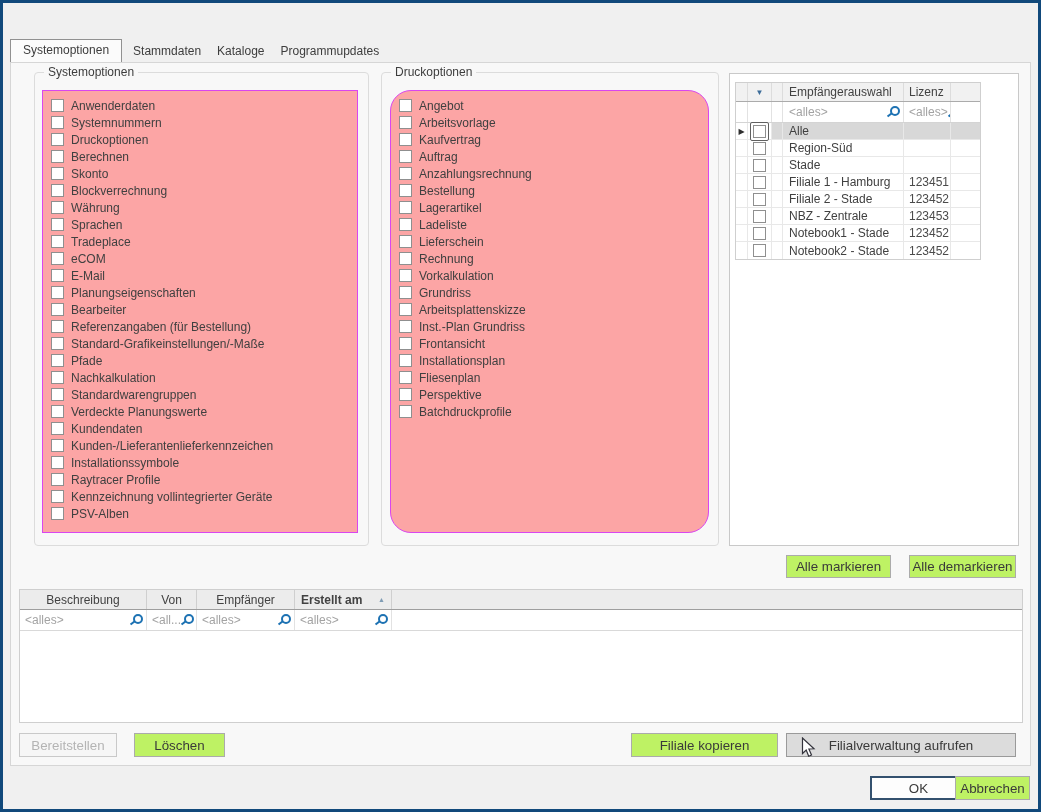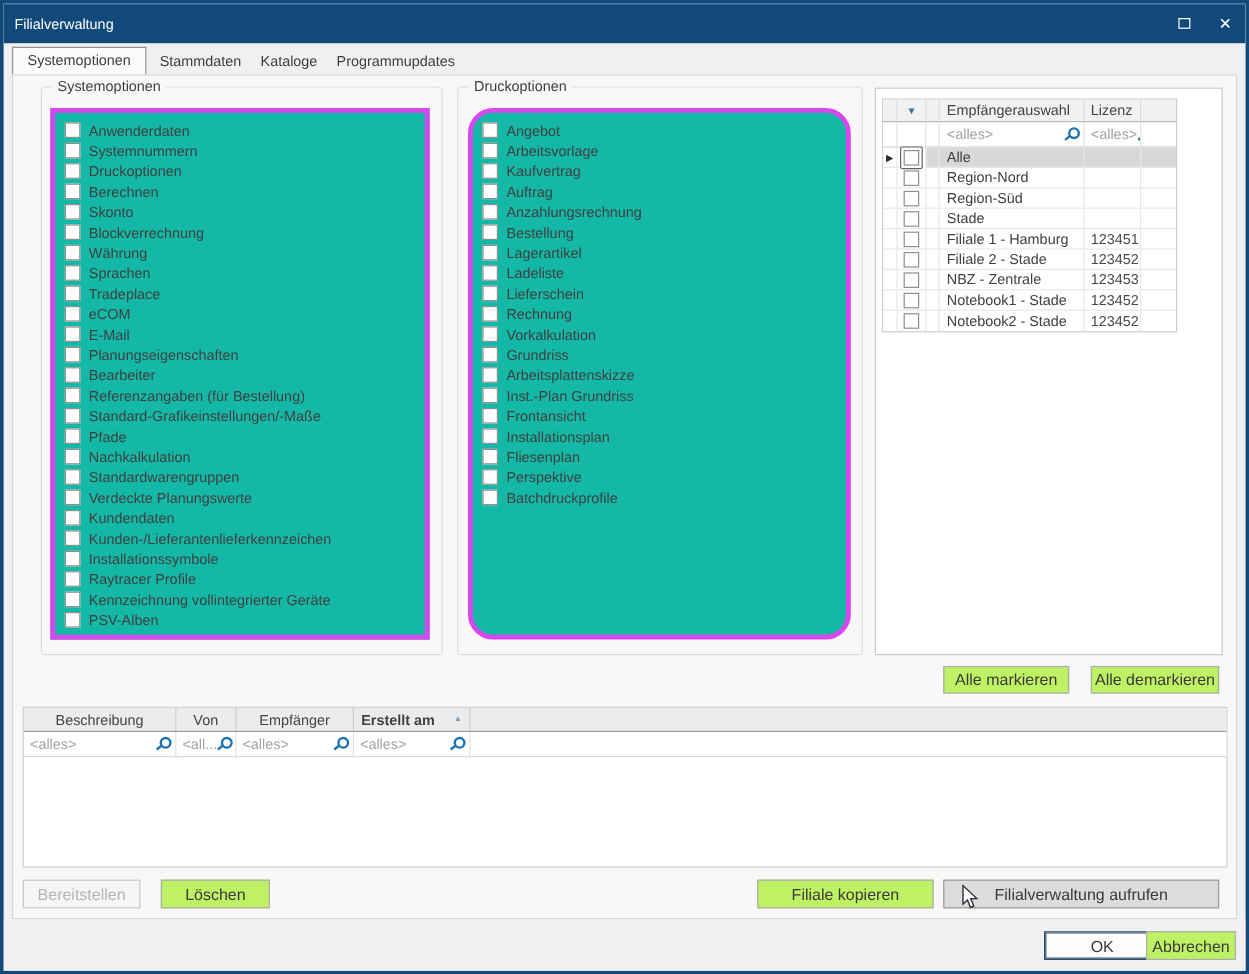--- a/index.html
+++ b/index.html
@@ -20,21 +20,21 @@
   .tabstrip { position:absolute; left:0; top:33px; height:26px; display:flex; align-items:flex-end; padding-left:7px; }
   .tab { padding:3px 6px 4px 6px; margin-right:4px; color:#3d3d3d; }
   .tab.active { background:#fbfbfb; border:1px solid #919191; border-bottom:none; padding:3px 12px 5px 12px; margin-right:5px; position:relative; z-index:2; }
 
   
   .tabpage { position:absolute; left:7px; top:59px; width:1021px; height:704px; background:#f8f8f8; border:1px solid #d6d6d6; }
 
   
   .groupbox { position:absolute; border:1px solid #dcdcdc; border-radius:4px; }
   .groupbox-label { position:absolute; top:-8px; left:9px; background:#f8f8f8; padding:0 4px; color:#3d3d3d; }
-  .listbox { position:absolute; background:#14b8a6; border:4px solid #d946ef; overflow:hidden; padding-top:6px; }
+  .listbox { position:absolute; background:#fca5a5; border:1px solid #d946ef; overflow:hidden; padding-top:6px; }
   .cb-item { display:flex; align-items:center; height:17px; padding-left:8px; }
   .cb { width:13px; height:13px; border:1px solid #8f8f8f; background:#fff; flex:none; display:inline-block; }
   .cb-item .cb { margin-right:7px; }
 
   
   .rightpanel { position:absolute; left:718px; top:10px; width:290px; height:473px; background:#fff; border:1px solid #c9c9c9; }
   .rtable { position:absolute; left:5px; top:8px; width:246px; border:1px solid #cfcfcf; background:#fff; }
   .r-row, .r-head, .r-filter { display:flex; }
   .r-c1 { width:12px; flex:none; }
   .r-c2 { width:24px; flex:none; display:flex; align-items:center; justify-content:center; }
@@ -92,30 +92,20 @@
   
   .dialogbar { position:absolute; left:0; right:0; bottom:0; height:43px; background:#f0f0f0; }
 
   .cursor { position:absolute; left:798px; top:734px; z-index:50; pointer-events:none; }
 </style>
 </head>
 <body>
 
 <div class="window">
 
-  <div class="titlebar">
-    <span class="titlebar-title">Filialverwaltung</span>
-    <span class="titlebar-spacer"></span>
-    <span class="tb-btn">
-        <span class="max-glyph"></span>
-      </span>
-    <span class="tb-btn">
-        <span class="close-glyph">✕</span>
-      </span>
-  </div>
 
   <div class="tabstrip">
     <span class="tab active">Systemoptionen</span>
     <span class="tab">Stammdaten</span>
     <span class="tab">Kataloge</span>
     <span class="tab">Programmupdates</span>
   </div>
 
   <div class="tabpage">
 
@@ -386,32 +376,20 @@
               </div>
               <div class="r-c2">
                 <span class="cb-wrap"><span class="cb"></span></span>
               </div>
               <div class="r-c3"></div>
               <div class="r-c4">Alle</div>
               <div class="r-c5"></div>
               <div class="r-c6"></div>
             </div>
 
-            <div class="r-row">
-              <div class="r-c1 r-indicator">
-                <span>▶</span>
-              </div>
-              <div class="r-c2">
-                <span class="cb-wrap"><span class="cb"></span></span>
-              </div>
-              <div class="r-c3"></div>
-              <div class="r-c4">Region-Nord</div>
-              <div class="r-c5"></div>
-              <div class="r-c6"></div>
-            </div>
 
             <div class="r-row">
               <div class="r-c1 r-indicator">
                 <span>▶</span>
               </div>
               <div class="r-c2">
                 <span class="cb-wrap"><span class="cb"></span></span>
               </div>
               <div class="r-c3"></div>
               <div class="r-c4">Region-Süd</div>

